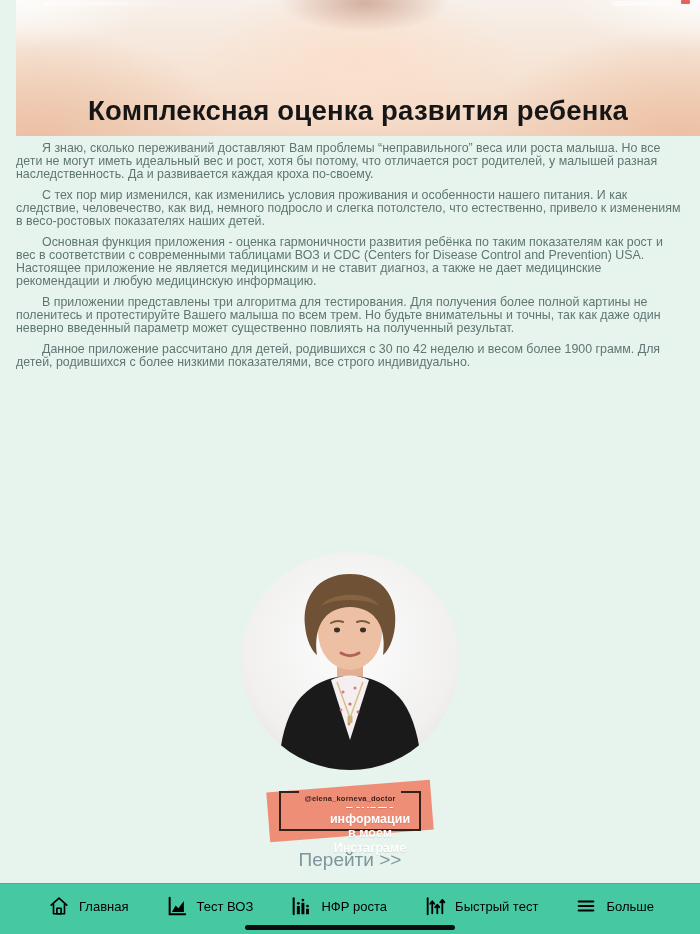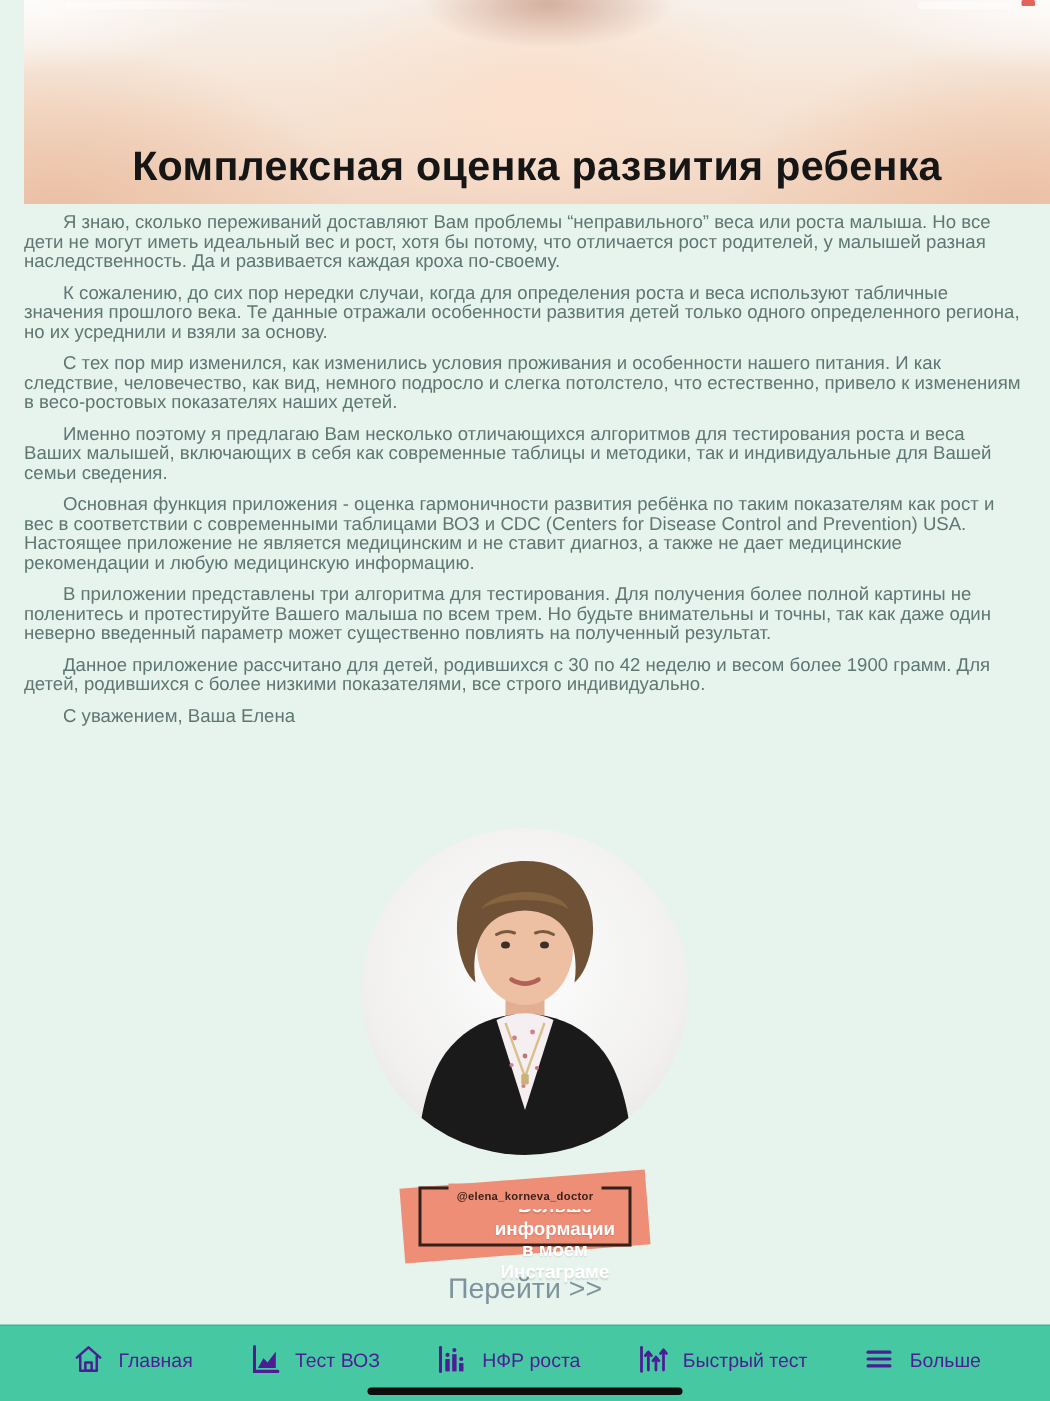--- a/index.html
+++ b/index.html
@@ -103,23 +103,23 @@
   
   .tabbar {
     position: absolute; bottom: 0; left: 0; right: 0; height: 51px;
     background: #46c9a3;
     border-top: 1px solid rgba(0,0,0,0.10);
     display: flex; align-items: center; justify-content: space-between;
     padding: 0 46px 6px 48px;
   }
   .tab {
     display: flex; align-items: center; gap: 9px;
-    color: #4c1d95; font-size: 13px; cursor: pointer; white-space: nowrap;
-  }
-  .tab.active { color: #4c1d95; }
+    color: #000000; font-size: 13px; cursor: pointer; white-space: nowrap;
+  }
+  .tab.active { color: #000000; }
   .tab svg { display: block; }
   .home-indicator {
     position: absolute; bottom: 4px; left: 50%; transform: translateX(-50%);
     width: 210px; height: 5px; border-radius: 3px; background: #0c0d0d;
   }
 </style>
 </head>
 <body>
 
 <div class="screen">
@@ -128,27 +128,24 @@
     <div class="status-bar">
       <div class="status-blur-left"></div>
       <div class="status-blur-right"></div>
       <div class="battery-red"></div>
     </div>
     <h1 class="hero-title">Комплексная оценка развития ребенка</h1>
   </div>
 
   <div class="content">
     <p>Я знаю, сколько переживаний доставляют Вам проблемы “неправильного” веса или роста малыша. Но все дети не могут иметь идеальный вес и рост, хотя бы потому, что отличается рост родителей, у малышей разная наследственность. Да и развивается каждая кроха по-своему.</p>
-    <p>К сожалению, до сих пор нередки случаи, когда для определения роста и веса используют табличные значения прошлого века. Те данные отражали особенности развития детей только одного определенного региона, но их усреднили и взяли за основу.</p>
     <p>С тех пор мир изменился, как изменились условия проживания и особенности нашего питания. И как следствие, человечество, как вид, немного подросло и слегка потолстело, что естественно, привело к изменениям в весо-ростовых показателях наших детей.</p>
-    <p>Именно поэтому я предлагаю Вам несколько отличающихся алгоритмов для тестирования роста и веса Ваших малышей, включающих в себя как современные таблицы и методики, так и индивидуальные для Вашей семьи сведения.</p>
     <p>Основная функция приложения - оценка гармоничности развития ребёнка по таким показателям как рост и вес в соответствии с современными таблицами ВОЗ и CDC (Centers for Disease Control and Prevention) USA. Настоящее приложение не является медицинским и не ставит диагноз, а также не дает медицинские рекомендации и любую медицинскую информацию.</p>
     <p>В приложении представлены три алгоритма для тестирования. Для получения более полной картины не поленитесь и протестируйте Вашего малыша по всем трем. Но будьте внимательны и точны, так как даже один неверно введенный параметр может существенно повлиять на полученный результат.</p>
     <p>Данное приложение рассчитано для детей, родившихся с 30 по 42 неделю и весом более 1900 грамм. Для детей, родившихся с более низкими показателями, все строго индивидуально.</p>
-    <p>С уважением, Ваша Елена</p>
   </div>
 
   <div class="portrait">
     <svg width="218" height="218" viewBox="0 0 218 218">
       <defs>
         <radialGradient id="pbg" cx="50%" cy="42%" r="65%">
           <stop offset="0%" stop-color="#fdfdfd"></stop>
           <stop offset="75%" stop-color="#f1f0ef"></stop>
           <stop offset="100%" stop-color="#e6e5e4"></stop>
         </radialGradient>

